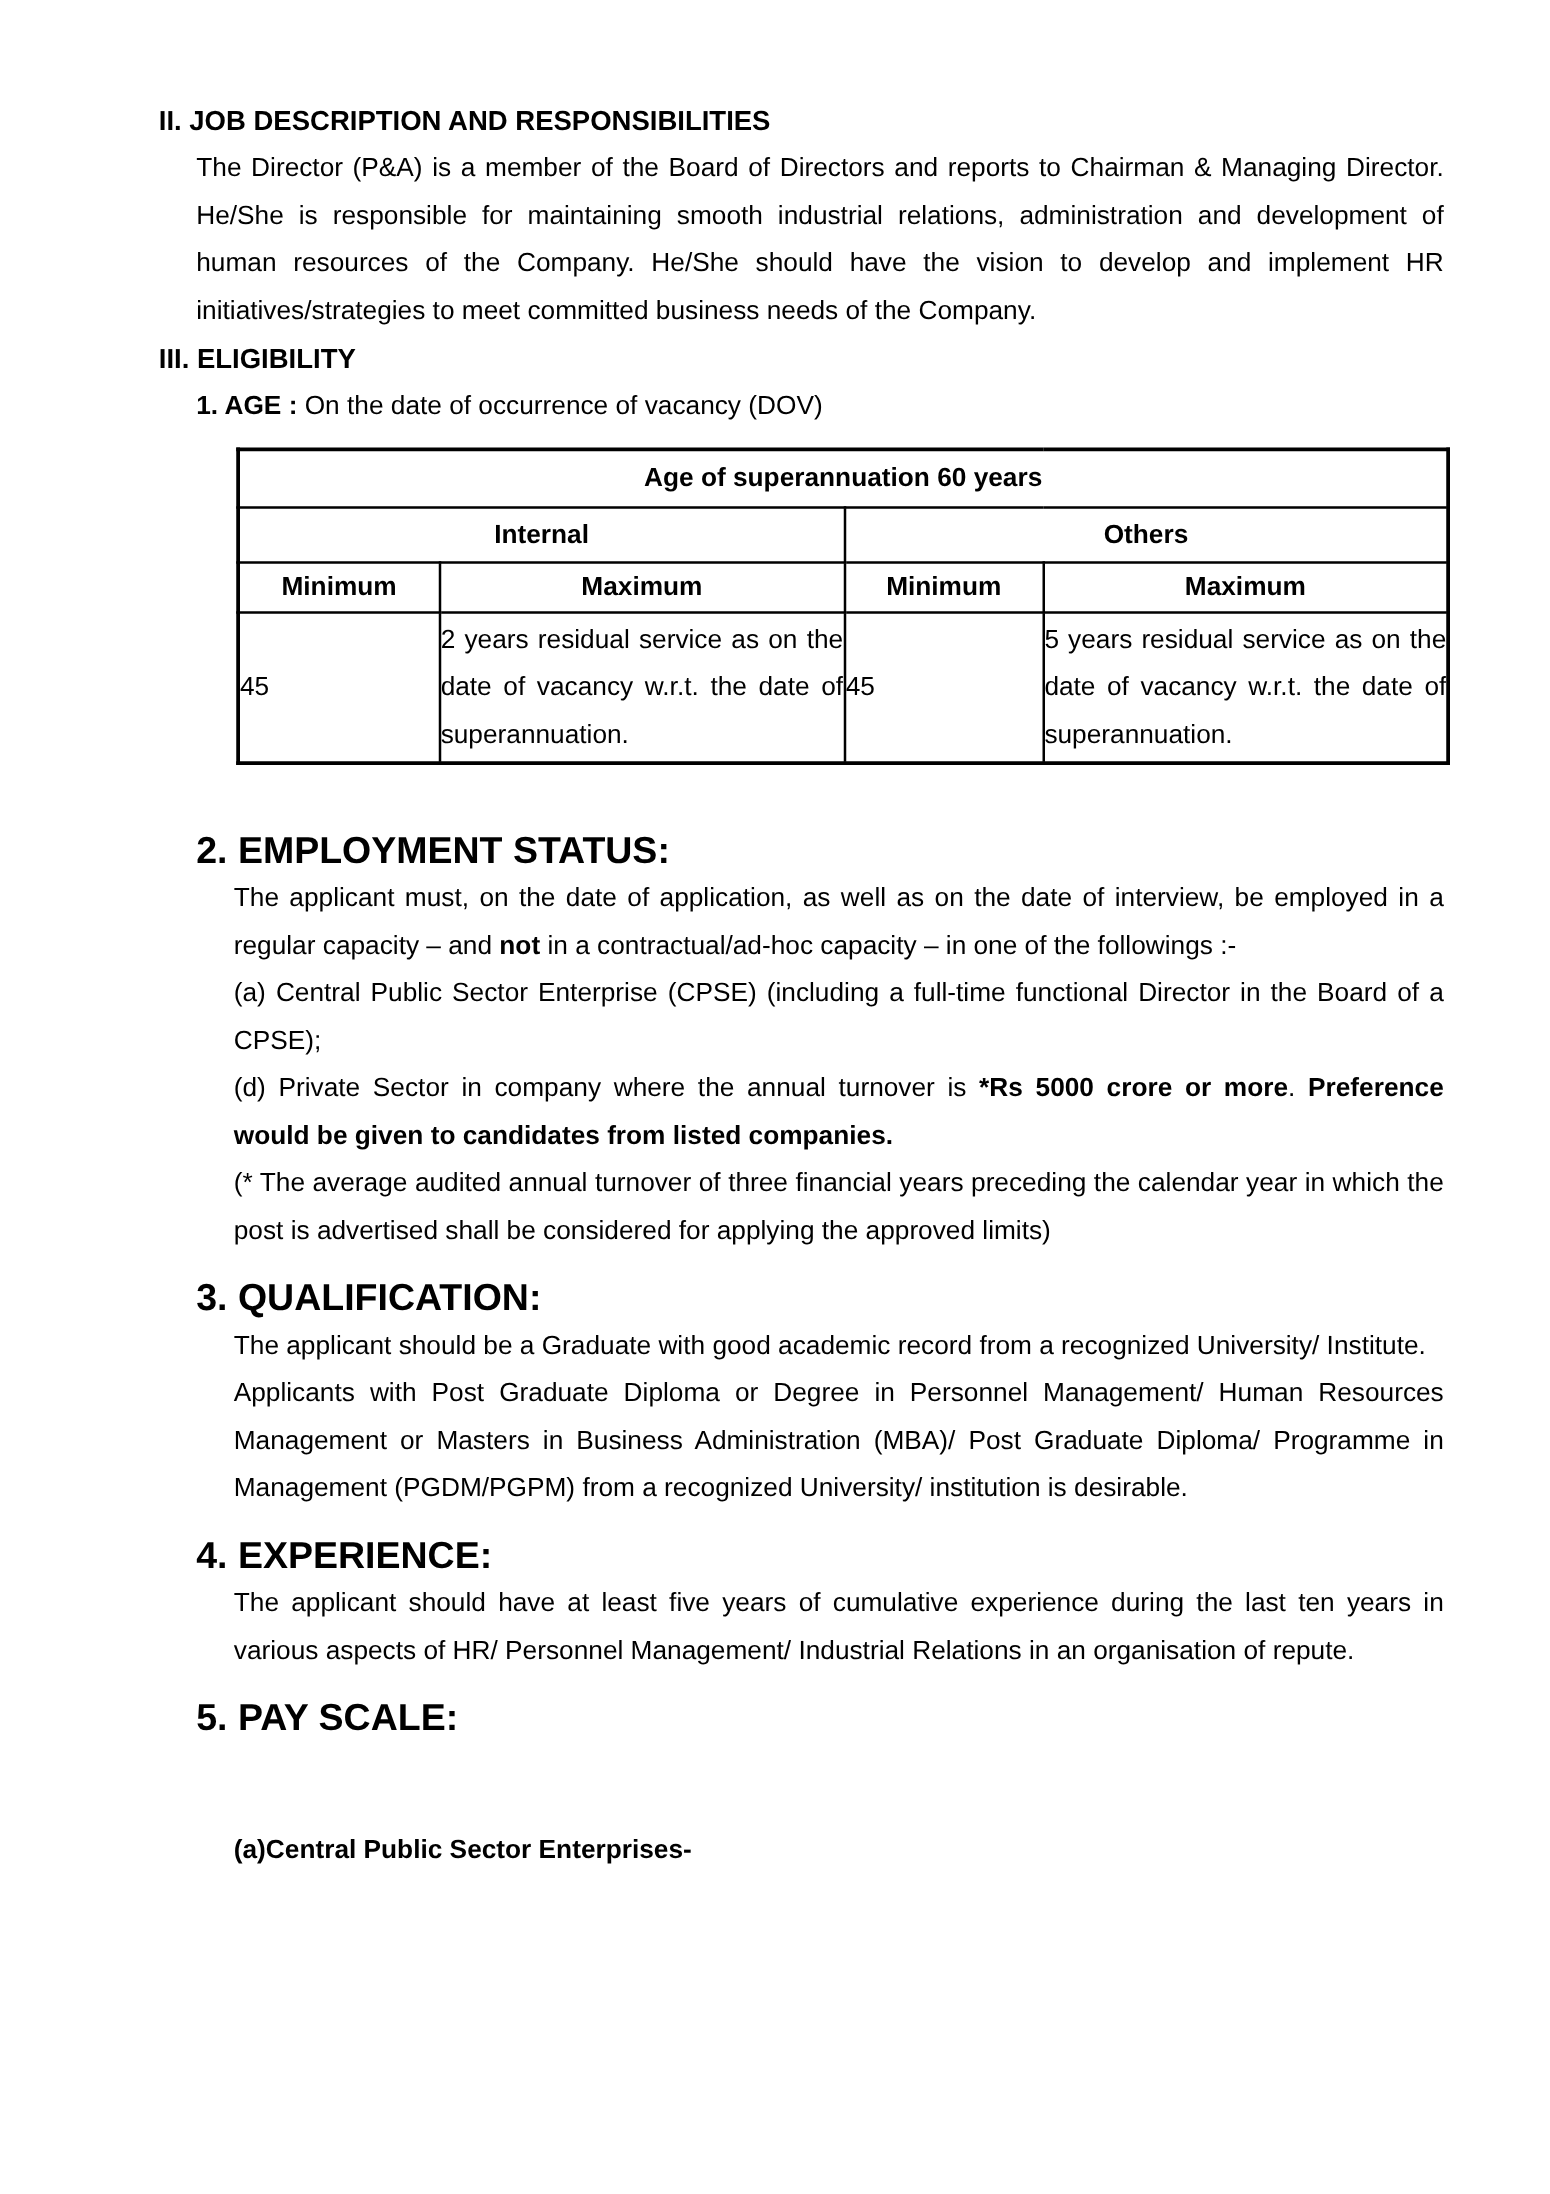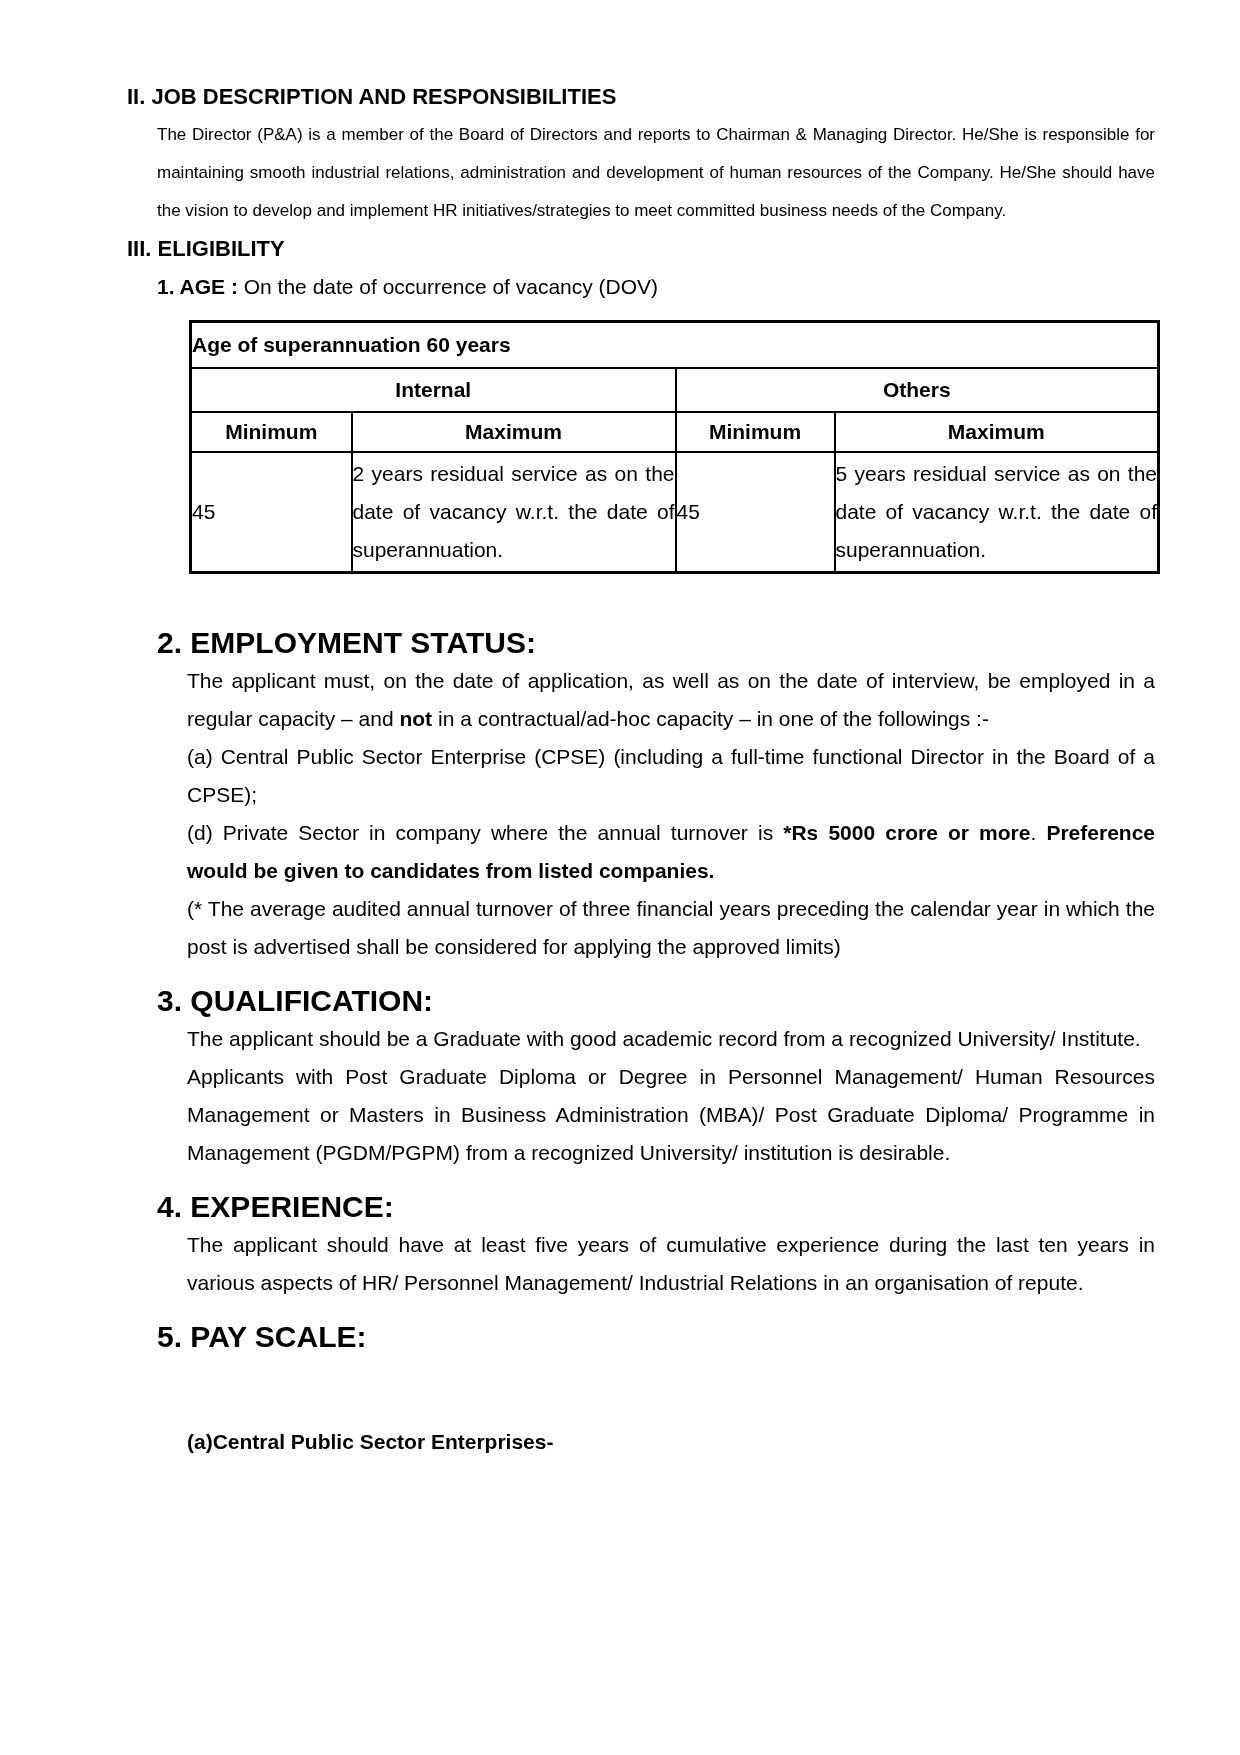--- a/index.html
+++ b/index.html
@@ -30,21 +30,21 @@
   }
   .h-num.gap-before { margin-top: 50px; }
   .age-line {
     margin: 0 0 0 157px;
     font-size: 21px;
     line-height: 38px;
   }
   .body-ii {
     margin: 0 0 0 157px;
     width: 998px;
-    font-size: 17px;
+    font-size: 21px;
     line-height: 38px;
     text-align: justify;
   }
   .body {
     margin: 0 0 0 187px;
     width: 968px;
     font-size: 21px;
     line-height: 38px;
     text-align: justify;
   }
@@ -56,21 +56,21 @@
     table-layout: fixed;
     border: 3px solid #000;
   }
   table.age-table td {
     border: 2px solid #000;
     font-size: 21px;
     line-height: 38px;
     padding: 0;
     overflow: hidden;
   }
-  td.t-title { height: 44px; text-align: left; font-weight: bold; }
+  td.t-title { height: 44px; text-align: center; font-weight: bold; }
   td.t-group { height: 42px; text-align: center; font-weight: bold; }
   td.t-col   { height: 38px; text-align: center; font-weight: bold; }
   td.t-min   { height: 118px; vertical-align: middle; padding-left: 12px; }
   td.t-max   {
     height: 118px; vertical-align: middle;
     padding-left: 8px; padding-right: 6px;
     text-align: justify;
     margin-left: 16px;
   }
   .pay-sub {

